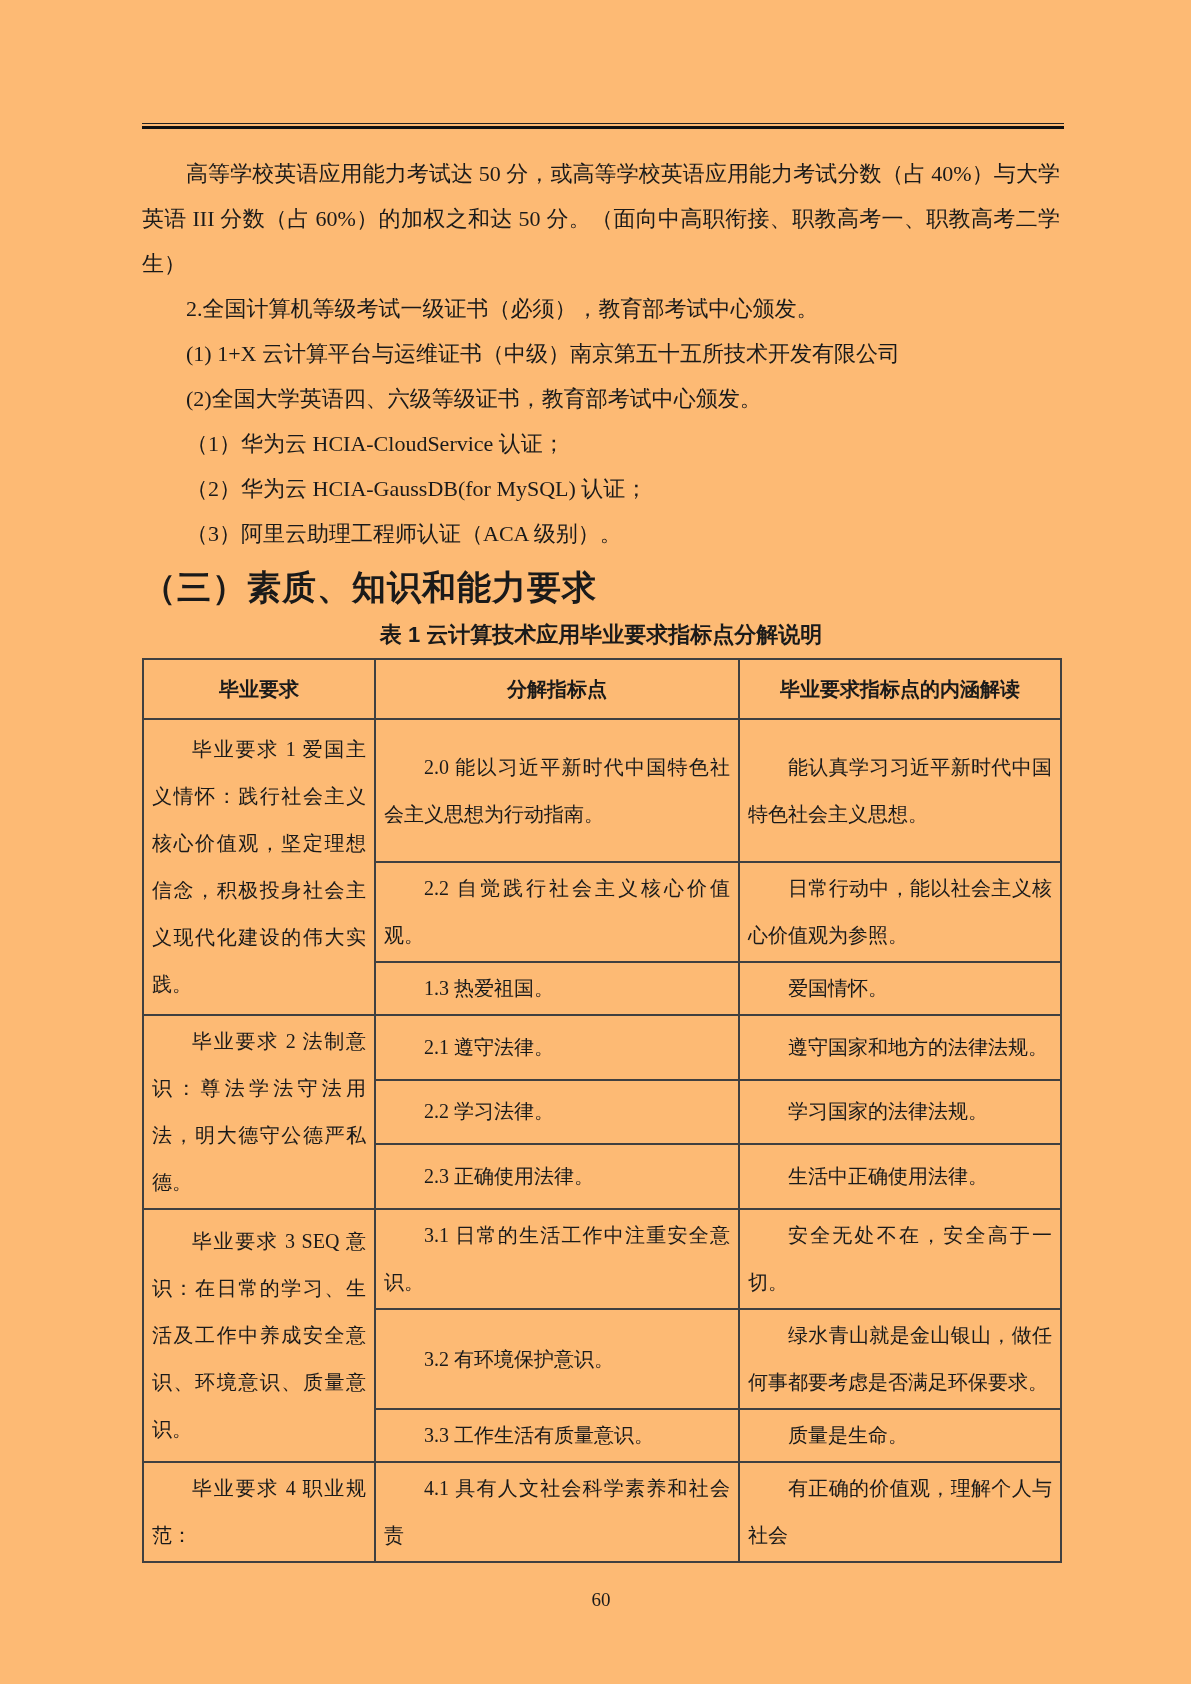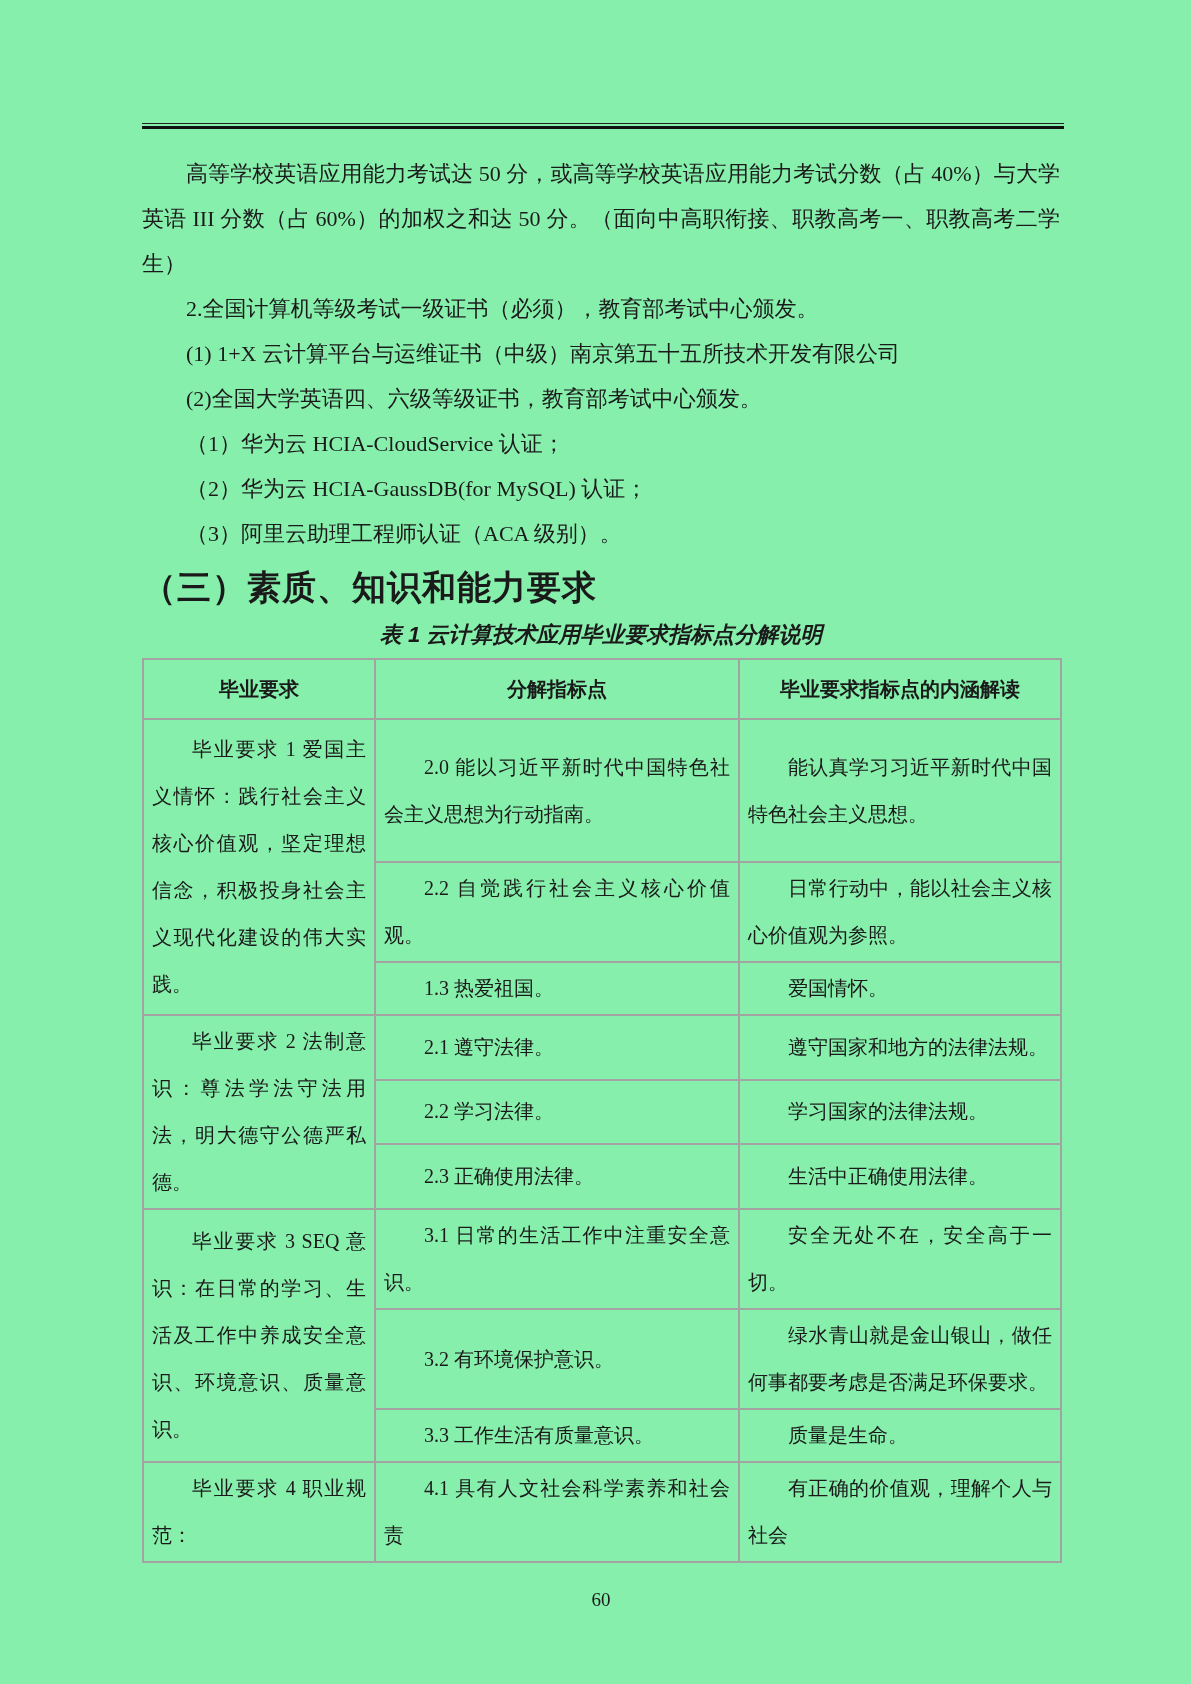--- a/index.html
+++ b/index.html
@@ -1,20 +1,20 @@
 <!DOCTYPE html>
 <html lang="zh"><head>
 <meta charset="utf-8">
 <style>
   html, body { margin: 0; padding: 0; background: #ffffff; }
   .page {
     position: relative;
     width: 1191px;
     height: 1684px;
-    background: #86efac;
+    background: #fdba74;
     color: #1a1a1a;
     font-family: "Liberation Serif", "DejaVu Serif", serif;
     overflow: hidden;
     box-sizing: border-box;
   }
   .header-rule {
     margin: 123px 0 0 142px;
     width: 922px;
     height: 2px;
     border-top: 1px solid #222;
@@ -46,30 +46,29 @@
     line-height: 50px;
     letter-spacing: 1px;
   }
   .table-caption {
     margin: 0;
     font-family: "Liberation Sans", "DejaVu Sans", sans-serif;
     font-weight: bold;
     font-size: 22px;
     line-height: 46px;
     text-align: center;
-    font-style: italic;
   }
   table.req-table {
     border-collapse: collapse;
     table-layout: fixed;
     width: 918px;
   }
   table.req-table th,
   table.req-table td {
-    border: 2px solid #a3a3a3;
+    border: 2px solid #404040;
     padding: 2px 8px;
     vertical-align: middle;
     box-sizing: border-box;
   }
   table.req-table th {
     font-family: "Liberation Sans", "DejaVu Sans", sans-serif;
     font-weight: bold;
     font-size: 20px;
     text-align: center;
     height: 60px;

